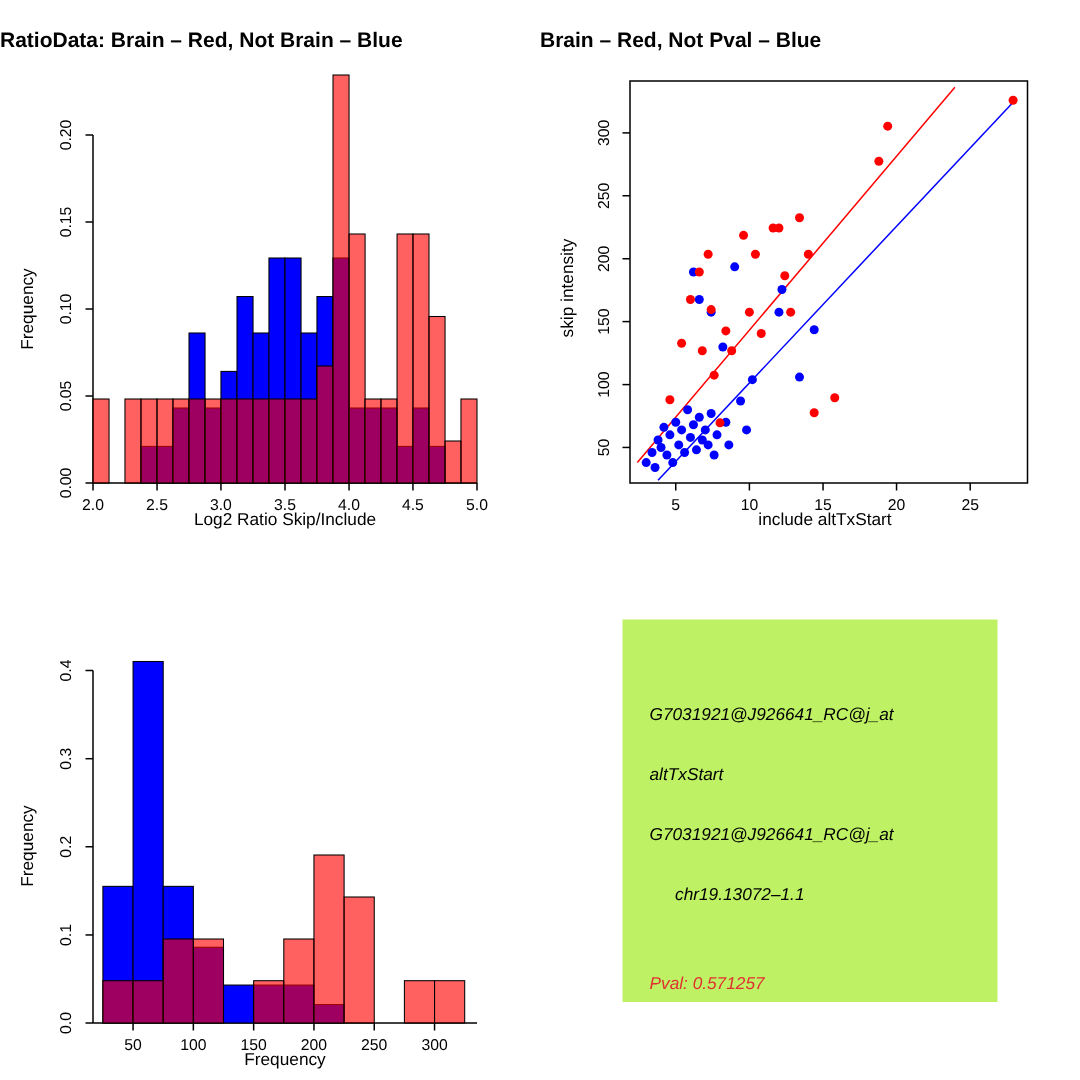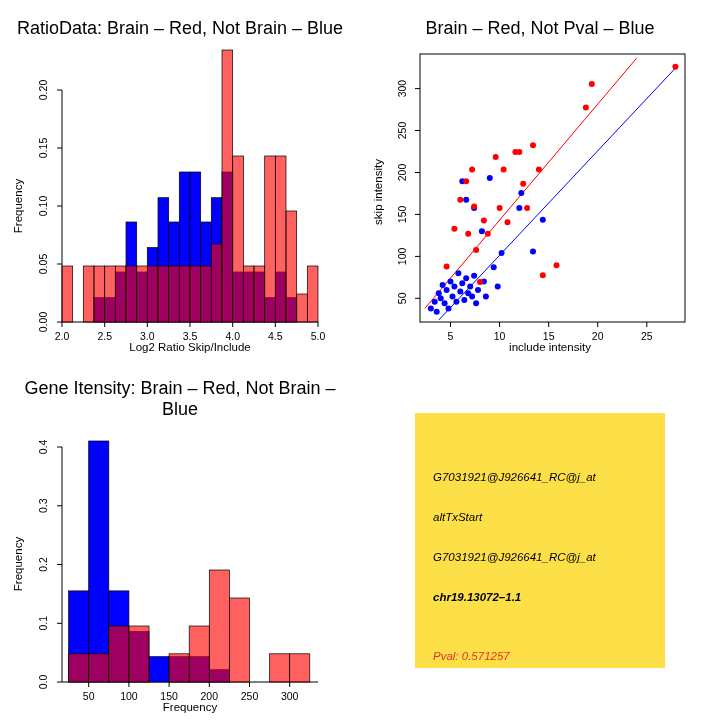--- a/index.html
+++ b/index.html
@@ -1,23 +1,23 @@
 <!DOCTYPE html>
 <html><head>
 <meta charset="utf-8">
 <style>
   html,body{margin:0;padding:0;background:#ffffff;}
   body{width:720px;height:720px;font-family:"Liberation Sans", sans-serif;color:#000;overflow:hidden;}
   .page{position:relative;width:720px;height:720px;}
   .panel{position:absolute;}
-  .ptitle{font-size:18px;font-weight:normal;text-align:center;letter-spacing:0px;}
+  .ptitle{font-size:14px;font-weight:bold;letter-spacing:0px;}
   .axlabel{font-size:11.5px;text-align:center;}
   .tick{font-size:10.5px;}
   svg{display:block;}
-  .infobox{background:#fde047;}
+  .infobox{background:#bef264;}
   .infoline{font-size:11.5px;font-style:italic;}
   .pval{color:#e03030;margin-top:24px;}
 </style>
 </head>
 <body>
 
 <div class="page">
 
   <div class="panel" style="left:0;top:0;width:360px;height:360px;">
     <div class="ptitle" style="position:absolute;left:0;top:18px;width:360px;">RatioData: Brain – Red, Not Brain – Blue</div>
@@ -220,24 +220,23 @@
         <text transform="translate(46,266.3) rotate(-90)">50</text>
         <text transform="translate(46,224.4) rotate(-90)">100</text>
         <text transform="translate(46,182.4) rotate(-90)">150</text>
         <text transform="translate(46,140.5) rotate(-90)">200</text>
         <text transform="translate(46,98.5) rotate(-90)">250</text>
         <text transform="translate(46,56.6) rotate(-90)">300</text>
         <text transform="translate(22,160) rotate(-90)" font-size="11.5">skip intensity</text>
       </g>
     </svg>
   </div>
-  <div class="axlabel" style="position:absolute;left:420px;top:341px;width:260px;">include intensity</div>
+  <div class="axlabel" style="position:absolute;left:420px;top:341px;width:260px;">include altTxStart</div>
 
   <div class="panel" style="left:0;top:360px;width:360px;height:360px;">
-    <div class="ptitle" style="position:absolute;left:4px;top:18px;width:352px;">Gene Itensity: Brain – Red, Not Brain – Blue</div>
     <svg width="360" height="320" style="position:absolute;left:0;top:32px;">
 
       <g stroke="#000" stroke-width="1">
         <line x1="62" y1="55" x2="62" y2="290"></line>
         <line x1="57" y1="290" x2="62" y2="290"></line>
         <line x1="57" y1="231.3" x2="62" y2="231.3"></line>
         <line x1="57" y1="172.5" x2="62" y2="172.5"></line>
         <line x1="57" y1="113.8" x2="62" y2="113.8"></line>
         <line x1="57" y1="55" x2="62" y2="55"></line>
       </g>
@@ -291,17 +290,17 @@
         <text x="289.7" y="308">300</text>
       </g>
     </svg>
   </div>
   <div class="axlabel" style="position:absolute;left:60px;top:701px;width:260px;">Frequency</div>
 
   <div class="infobox" style="position:absolute;left:415px;top:413px;width:250px;height:255px;">
     <div class="infoline" style="position:absolute;left:18px;top:58px;">G7031921@J926641_RC@j_at</div>
     <div class="infoline" style="position:absolute;left:18px;top:98px;">altTxStart</div>
     <div class="infoline" style="position:absolute;left:18px;top:138px;">G7031921@J926641_RC@j_at</div>
-    <div class="infoline" style="position:absolute;left:18px;top:178px;font-weight:bold;">chr19.13072–1.1</div>
+    <div class="infoline" style="position:absolute;left:35px;top:178px;">chr19.13072–1.1</div>
     <div class="infoline pval" style="position:absolute;left:18px;top:213px;">Pval: 0.571257</div>
   </div>
 
 </div>
 
 </body></html>

